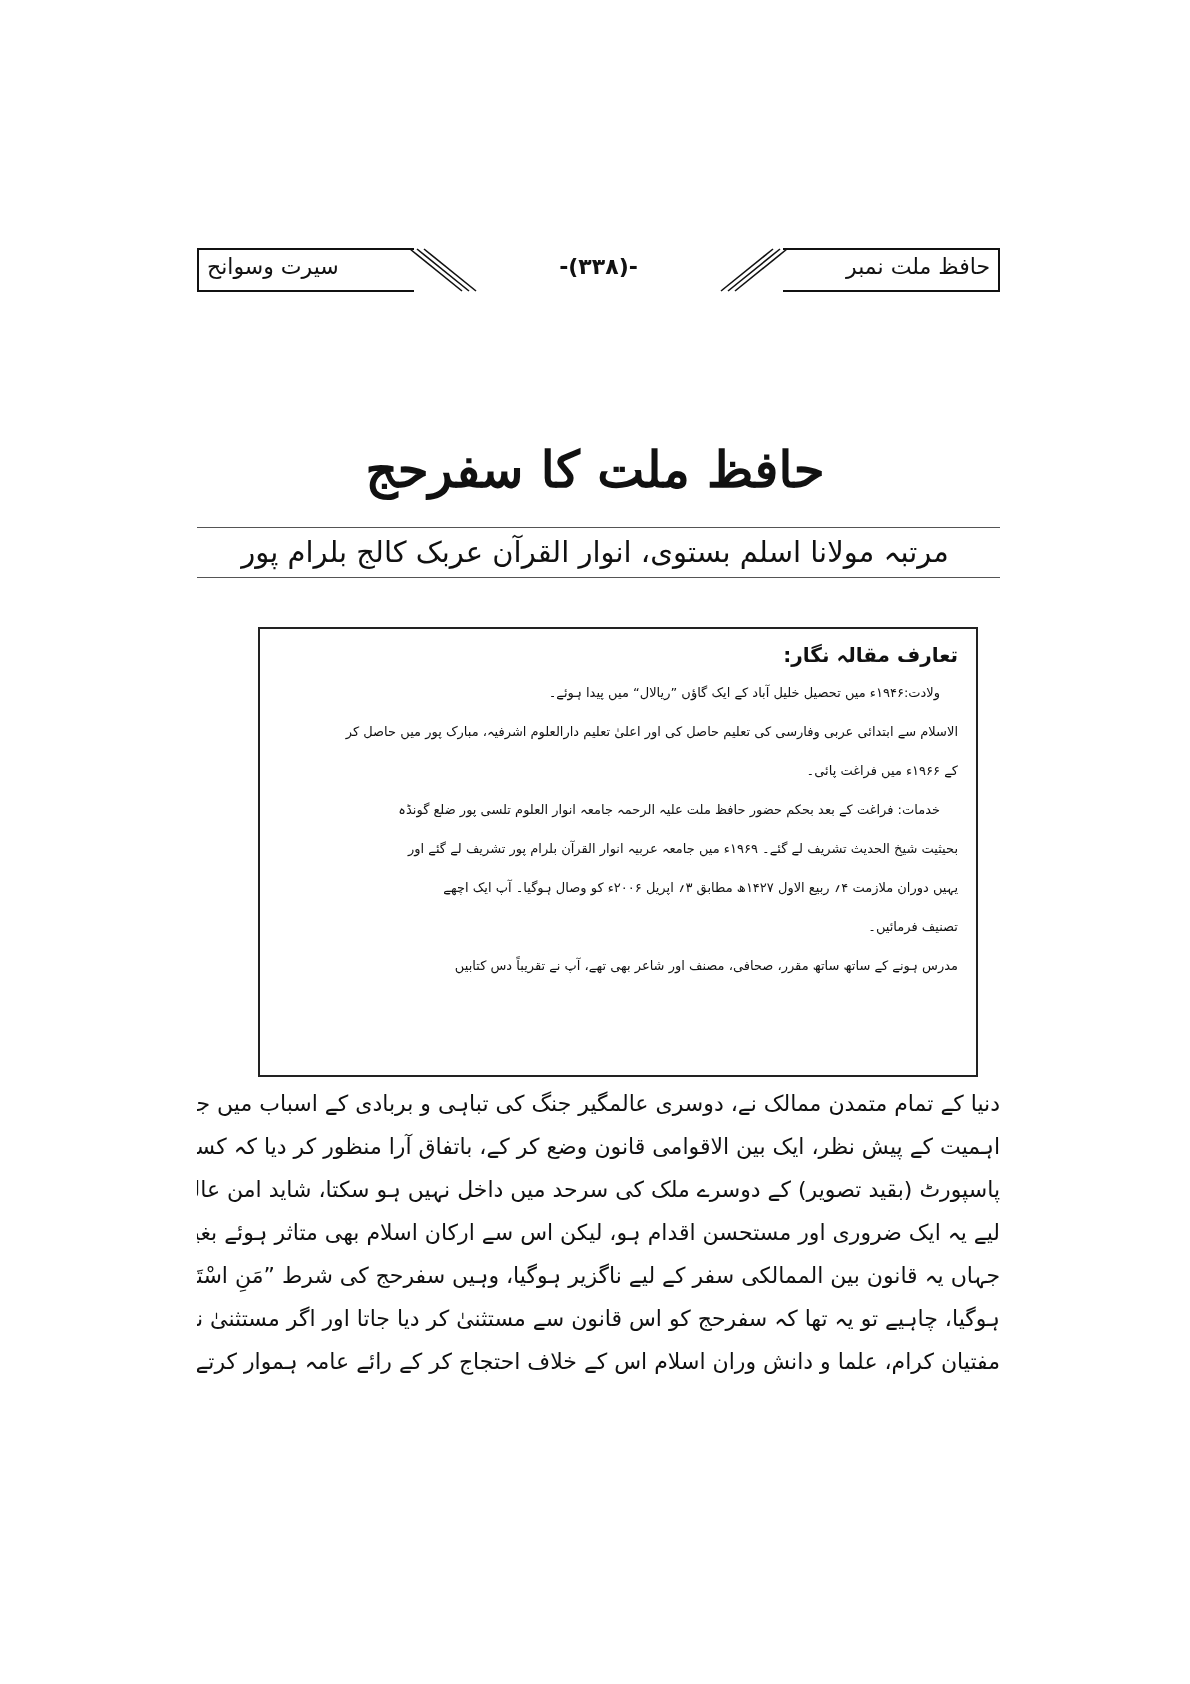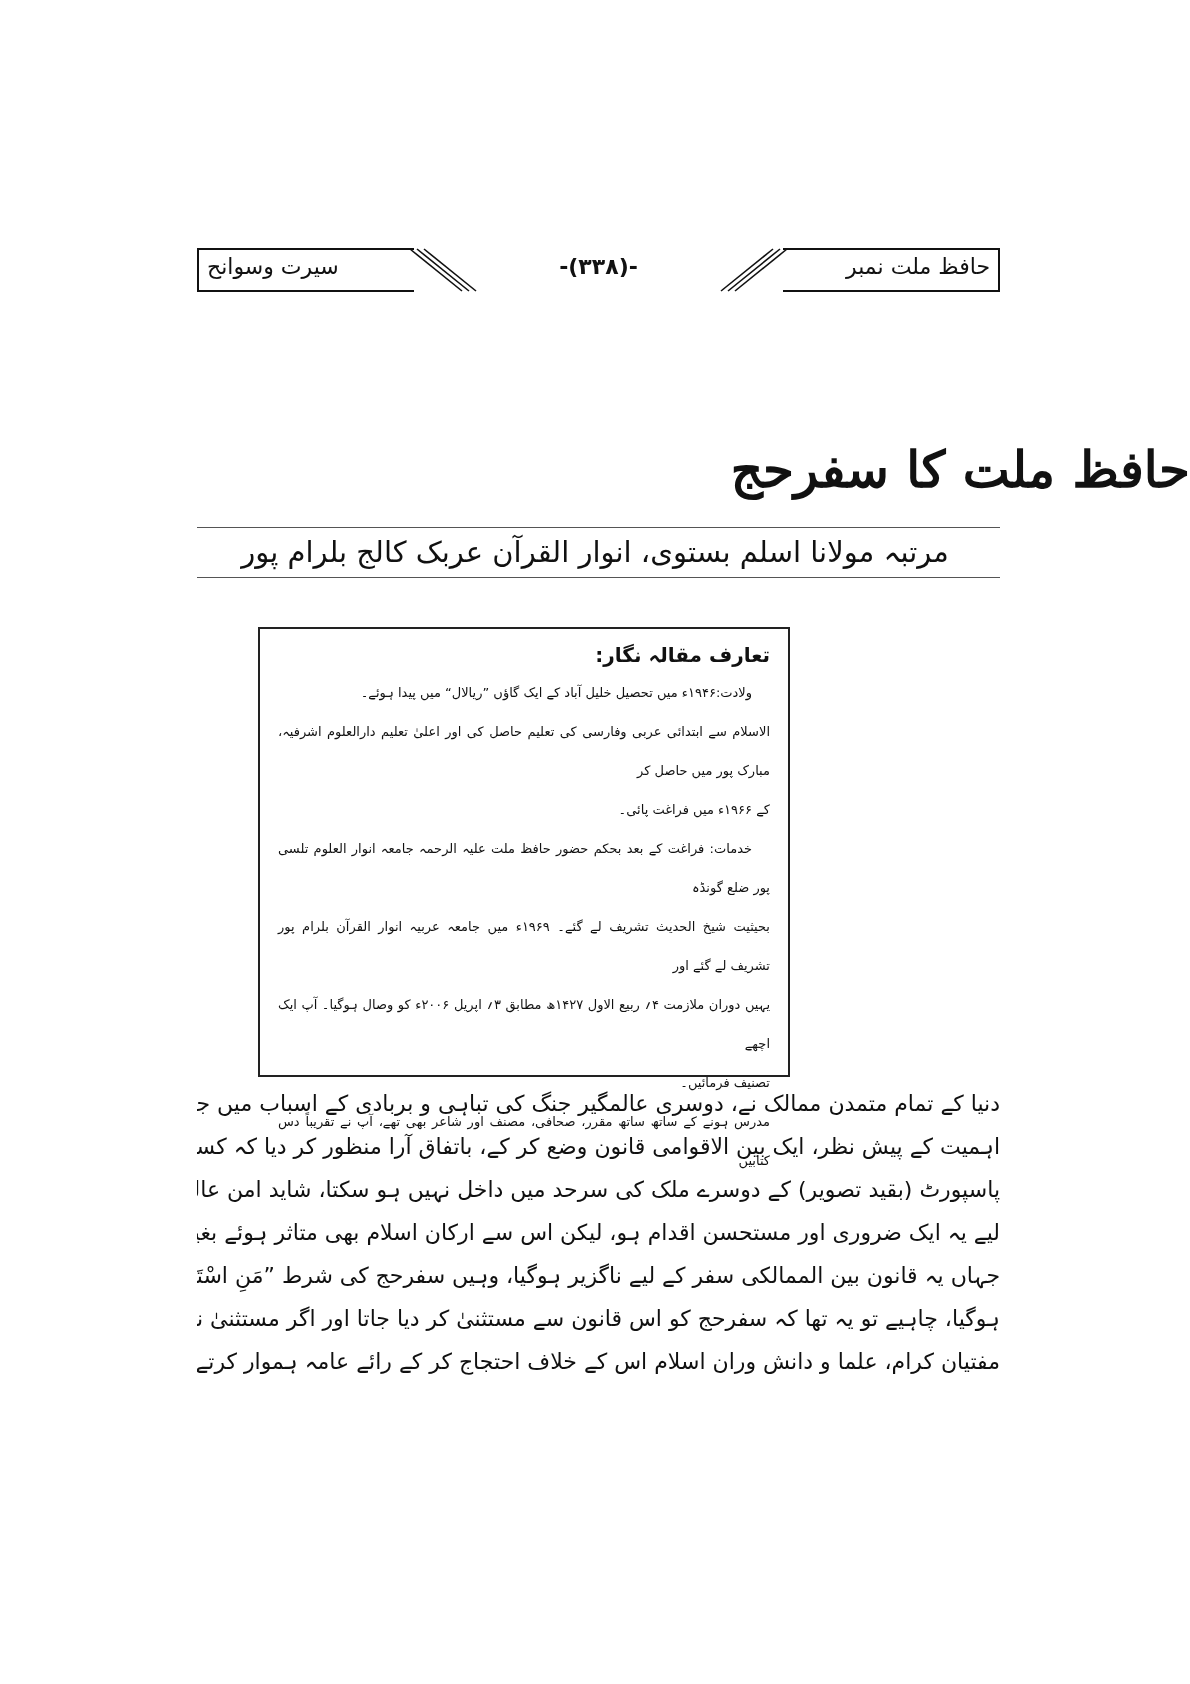--- a/index.html
+++ b/index.html
@@ -15,30 +15,30 @@
   .hdr-text { position: absolute; top: 4px; font-size: 22px; direction: rtl; white-space: nowrap; }
   .hdr-left .hdr-text { left: 8px; }
   .hdr-right .hdr-text { right: 8px; }
   .diag { position: absolute; top: 0; width: 100px; height: 44px; }
   .diag-left { left: 205px; }
   .diag-right { right: 205px; }
   .page-num { position: absolute; top: 6px; left: 0; right: 0; text-align: center;
               font-size: 22px; font-weight: bold; direction: rtl; }
 
   
-  .title { position: absolute; top: 440px; left: 0; right: 0; 
+  .title { position: absolute; top: 440px; left: 0; right: 0; text-align: center;
            font-family: "DejaVu Serif", serif; font-size: 50px; font-weight: bold; direction: rtl; }
   .rule { position: absolute; left: 197px; width: 803px; height: 0; border-top: 1.5px solid #555; }
   .rule-1 { top: 527px; }
   .rule-2 { top: 577px; }
   .byline { position: absolute; top: 535px; left: 0; right: 0; text-align: center;
             font-size: 29px; direction: rtl; }
 
   
-  .author-box { position: absolute; left: 258px; top: 627px; width: 532px; height: 450px;
+  .author-box { position: absolute; left: 258px; top: 627px; width: 720px; height: 450px;
                 border: 2px solid #222; box-sizing: border-box; padding: 14px 18px 16px 18px; direction: rtl; }
   .box-heading { font-size: 20px; font-weight: bold; text-align: right; margin: 0 0 6px 0; }
   .box-line { font-size: 13px; line-height: 39px; text-align: justify; text-align-last: right; }
   .box-line.first { text-indent: 18px; }
 
   
   .body-text { position: absolute; left: 197px; top: 1082px; width: 803px; direction: rtl; }
   .body-line { font-size: 22px; line-height: 43px; text-align: justify; text-align-last: justify; white-space: nowrap; overflow: hidden; }
 </style>
 </head>

